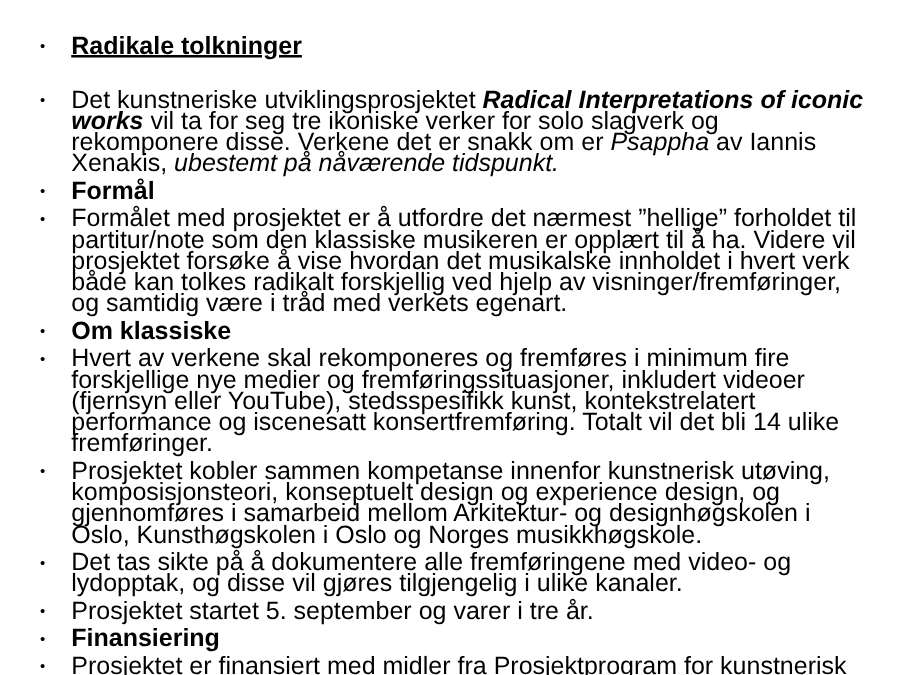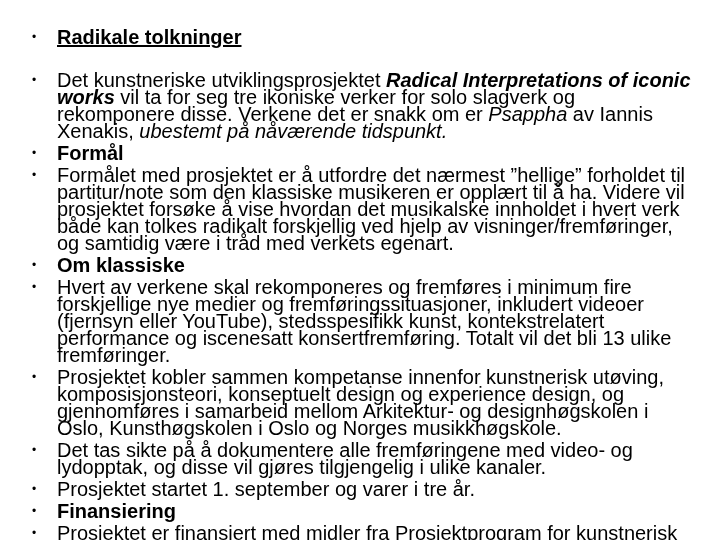--- a/index.html
+++ b/index.html
@@ -68,33 +68,33 @@
       <div class="bullet-row">
         <span class="bullet-marker">•</span>
         <div class="bullet-content"><span class="">Formålet med prosjektet er å utfordre det nærmest ”hellige” forholdet til partitur/note som den klassiske musikeren er opplært til å ha. Videre vil prosjektet forsøke å vise hvordan det musikalske innholdet i hvert verk både kan tolkes radikalt forskjellig ved hjelp av visninger/fremføringer, og samtidig være i tråd med verkets egenart.</span></div>
       </div>
       <div class="bullet-row">
         <span class="bullet-marker">•</span>
         <div class="bullet-content"><span class="b">Om klassiske</span></div>
       </div>
       <div class="bullet-row">
         <span class="bullet-marker">•</span>
-        <div class="bullet-content"><span class="">Hvert av verkene skal rekomponeres og fremføres i minimum fire forskjellige nye medier og fremføringssituasjoner, inkludert videoer (fjernsyn eller YouTube), stedsspesifikk kunst, kontekstrelatert performance og iscenesatt konsertfremføring. Totalt vil det bli 13 ulike fremføringer.</span></div>
+        <div class="bullet-content"><span class="">Hvert av verkene skal rekomponeres og fremføres i minimum fire forskjellige nye medier og fremføringssituasjoner, inkludert videoer (fjernsyn eller YouTube), stedsspesifikk kunst, kontekstrelatert performance og iscenesatt konsertfremføring. Totalt vil det bli 14 ulike fremføringer.</span></div>
       </div>
       <div class="bullet-row">
         <span class="bullet-marker">•</span>
         <div class="bullet-content"><span class="">Prosjektet kobler sammen kompetanse innenfor kunstnerisk utøving, komposisjonsteori, konseptuelt design og experience design, og gjennomføres i samarbeid mellom Arkitektur- og designhøgskolen i Oslo, Kunsthøgskolen i Oslo og Norges musikkhøgskole.</span></div>
       </div>
       <div class="bullet-row">
         <span class="bullet-marker">•</span>
         <div class="bullet-content"><span class="">Det tas sikte på å dokumentere alle fremføringene med video- og lydopptak, og disse vil gjøres tilgjengelig i ulike kanaler.</span></div>
       </div>
       <div class="bullet-row">
         <span class="bullet-marker">•</span>
-        <div class="bullet-content"><span class="">Prosjektet startet 1. september og varer i tre år.</span></div>
+        <div class="bullet-content"><span class="">Prosjektet startet 5. september og varer i tre år.</span></div>
       </div>
       <div class="bullet-row">
         <span class="bullet-marker">•</span>
         <div class="bullet-content"><span class="b">Finansiering</span></div>
       </div>
       <div class="bullet-row">
         <span class="bullet-marker">•</span>
         <div class="bullet-content"><span class="">Prosjektet er finansiert med midler fra Prosjektprogram for kunstnerisk utviklingsarbeid (2, 2 mill kr) og fra Norges musikkhøgskole (1,1 mill kr).</span></div>
       </div>
     </div>

